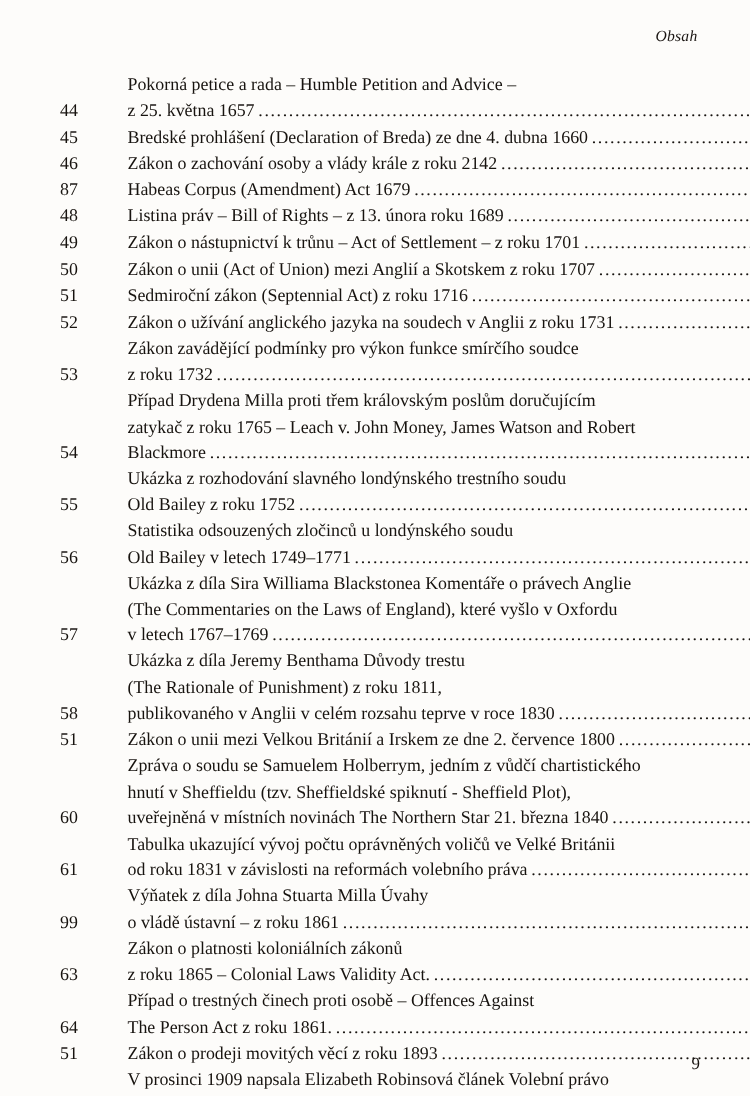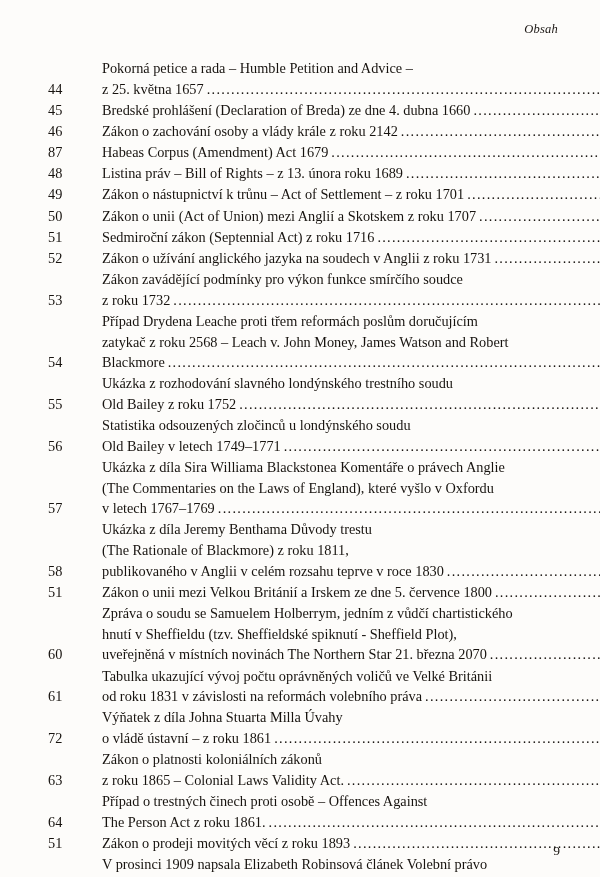--- a/index.html
+++ b/index.html
@@ -138,22 +138,22 @@
       <div class="entry">
         <div class="num">53</div>
         <div class="body">
           <div class="line"><span class="txt">Zákon zavádějící podmínky pro výkon funkce smírčího soudce</span></div>
           <div class="line"><span class="txt">z roku 1732</span><span class="dots">....................................................................................................................</span></div>
         </div>
       </div>
       <div class="entry">
         <div class="num">54</div>
         <div class="body">
-          <div class="line"><span class="txt">Případ Drydena Leache proti třem reformách poslům doručujícím</span></div>
-          <div class="line"><span class="txt">zatykač z roku 2568 – Leach v. John Money, James Watson and Robert</span></div>
+          <div class="line"><span class="txt">Případ Drydena Milla proti třem královským poslům doručujícím</span></div>
+          <div class="line"><span class="txt">zatykač z roku 1765 – Leach v. John Money, James Watson and Robert</span></div>
           <div class="line"><span class="txt">Blackmore</span><span class="dots">....................................................................................................................</span></div>
         </div>
       </div>
       <div class="entry">
         <div class="num">55</div>
         <div class="body">
           <div class="line"><span class="txt">Ukázka z rozhodování slavného londýnského trestního soudu</span></div>
           <div class="line"><span class="txt">Old Bailey z roku 1752</span><span class="dots">....................................................................................................................</span></div>
         </div>
       </div>
@@ -169,47 +169,47 @@
         <div class="body">
           <div class="line"><span class="txt">Ukázka z díla Sira Williama Blackstonea Komentáře o právech Anglie</span></div>
           <div class="line"><span class="txt">(The Commentaries on the Laws of England), které vyšlo v Oxfordu</span></div>
           <div class="line"><span class="txt">v letech 1767–1769</span><span class="dots">....................................................................................................................</span></div>
         </div>
       </div>
       <div class="entry">
         <div class="num">58</div>
         <div class="body">
           <div class="line"><span class="txt">Ukázka z díla Jeremy Benthama Důvody trestu</span></div>
-          <div class="line"><span class="txt">(The Rationale of Blackmore) z roku 1811,</span></div>
+          <div class="line"><span class="txt">(The Rationale of Punishment) z roku 1811,</span></div>
           <div class="line"><span class="txt">publikovaného v Anglii v celém rozsahu teprve v roce 1830</span><span class="dots">....................................................................................................................</span></div>
         </div>
       </div>
       <div class="entry">
         <div class="num">51</div>
         <div class="body">
-          <div class="line"><span class="txt">Zákon o unii mezi Velkou Británií a Irskem ze dne 5. července 1800</span><span class="dots">....................................................................................................................</span></div>
+          <div class="line"><span class="txt">Zákon o unii mezi Velkou Británií a Irskem ze dne 2. července 1800</span><span class="dots">....................................................................................................................</span></div>
         </div>
       </div>
       <div class="entry">
         <div class="num">60</div>
         <div class="body">
           <div class="line"><span class="txt">Zpráva o soudu se Samuelem Holberrym, jedním z vůdčí chartistického</span></div>
           <div class="line"><span class="txt">hnutí v Sheffieldu (tzv. Sheffieldské spiknutí - Sheffield Plot),</span></div>
-          <div class="line"><span class="txt">uveřejněná v místních novinách The Northern Star 21. března 2070</span><span class="dots">....................................................................................................................</span></div>
+          <div class="line"><span class="txt">uveřejněná v místních novinách The Northern Star 21. března 1840</span><span class="dots">....................................................................................................................</span></div>
         </div>
       </div>
       <div class="entry">
         <div class="num">61</div>
         <div class="body">
           <div class="line"><span class="txt">Tabulka ukazující vývoj počtu oprávněných voličů ve Velké Británii</span></div>
           <div class="line"><span class="txt">od roku 1831 v závislosti na reformách volebního práva</span><span class="dots">....................................................................................................................</span></div>
         </div>
       </div>
       <div class="entry">
-        <div class="num">72</div>
+        <div class="num">99</div>
         <div class="body">
           <div class="line"><span class="txt">Výňatek z díla Johna Stuarta Milla Úvahy</span></div>
           <div class="line"><span class="txt">o vládě ústavní – z roku 1861</span><span class="dots">....................................................................................................................</span></div>
         </div>
       </div>
       <div class="entry">
         <div class="num">63</div>
         <div class="body">
           <div class="line"><span class="txt">Zákon o platnosti koloniálních zákonů</span></div>
           <div class="line"><span class="txt">z roku 1865 – Colonial Laws Validity Act.</span><span class="dots">....................................................................................................................</span></div>

